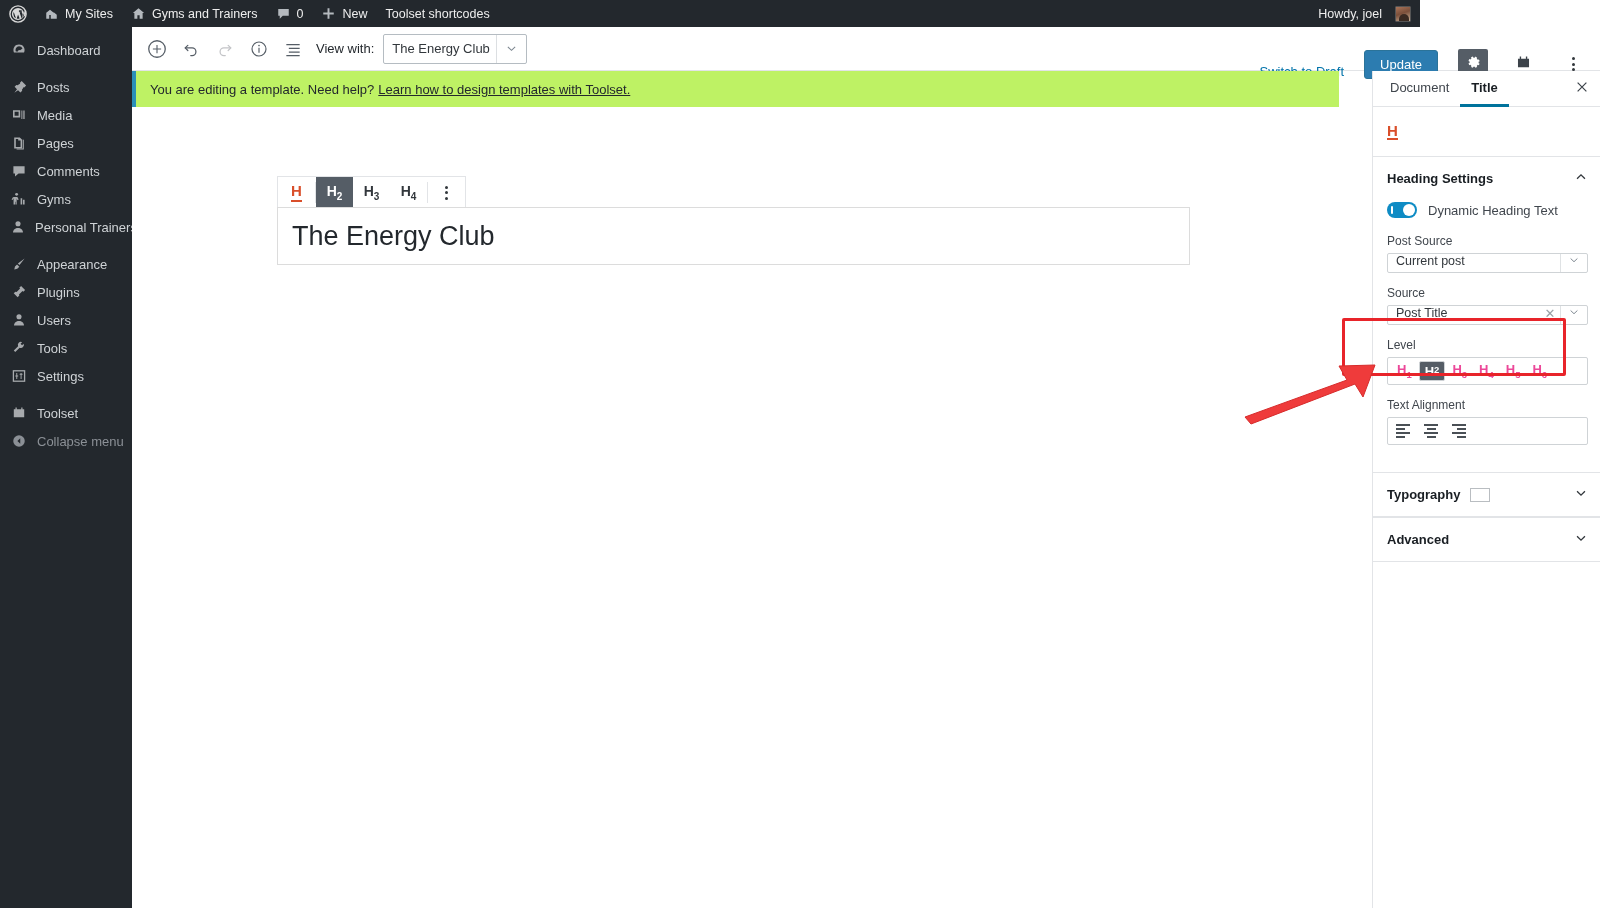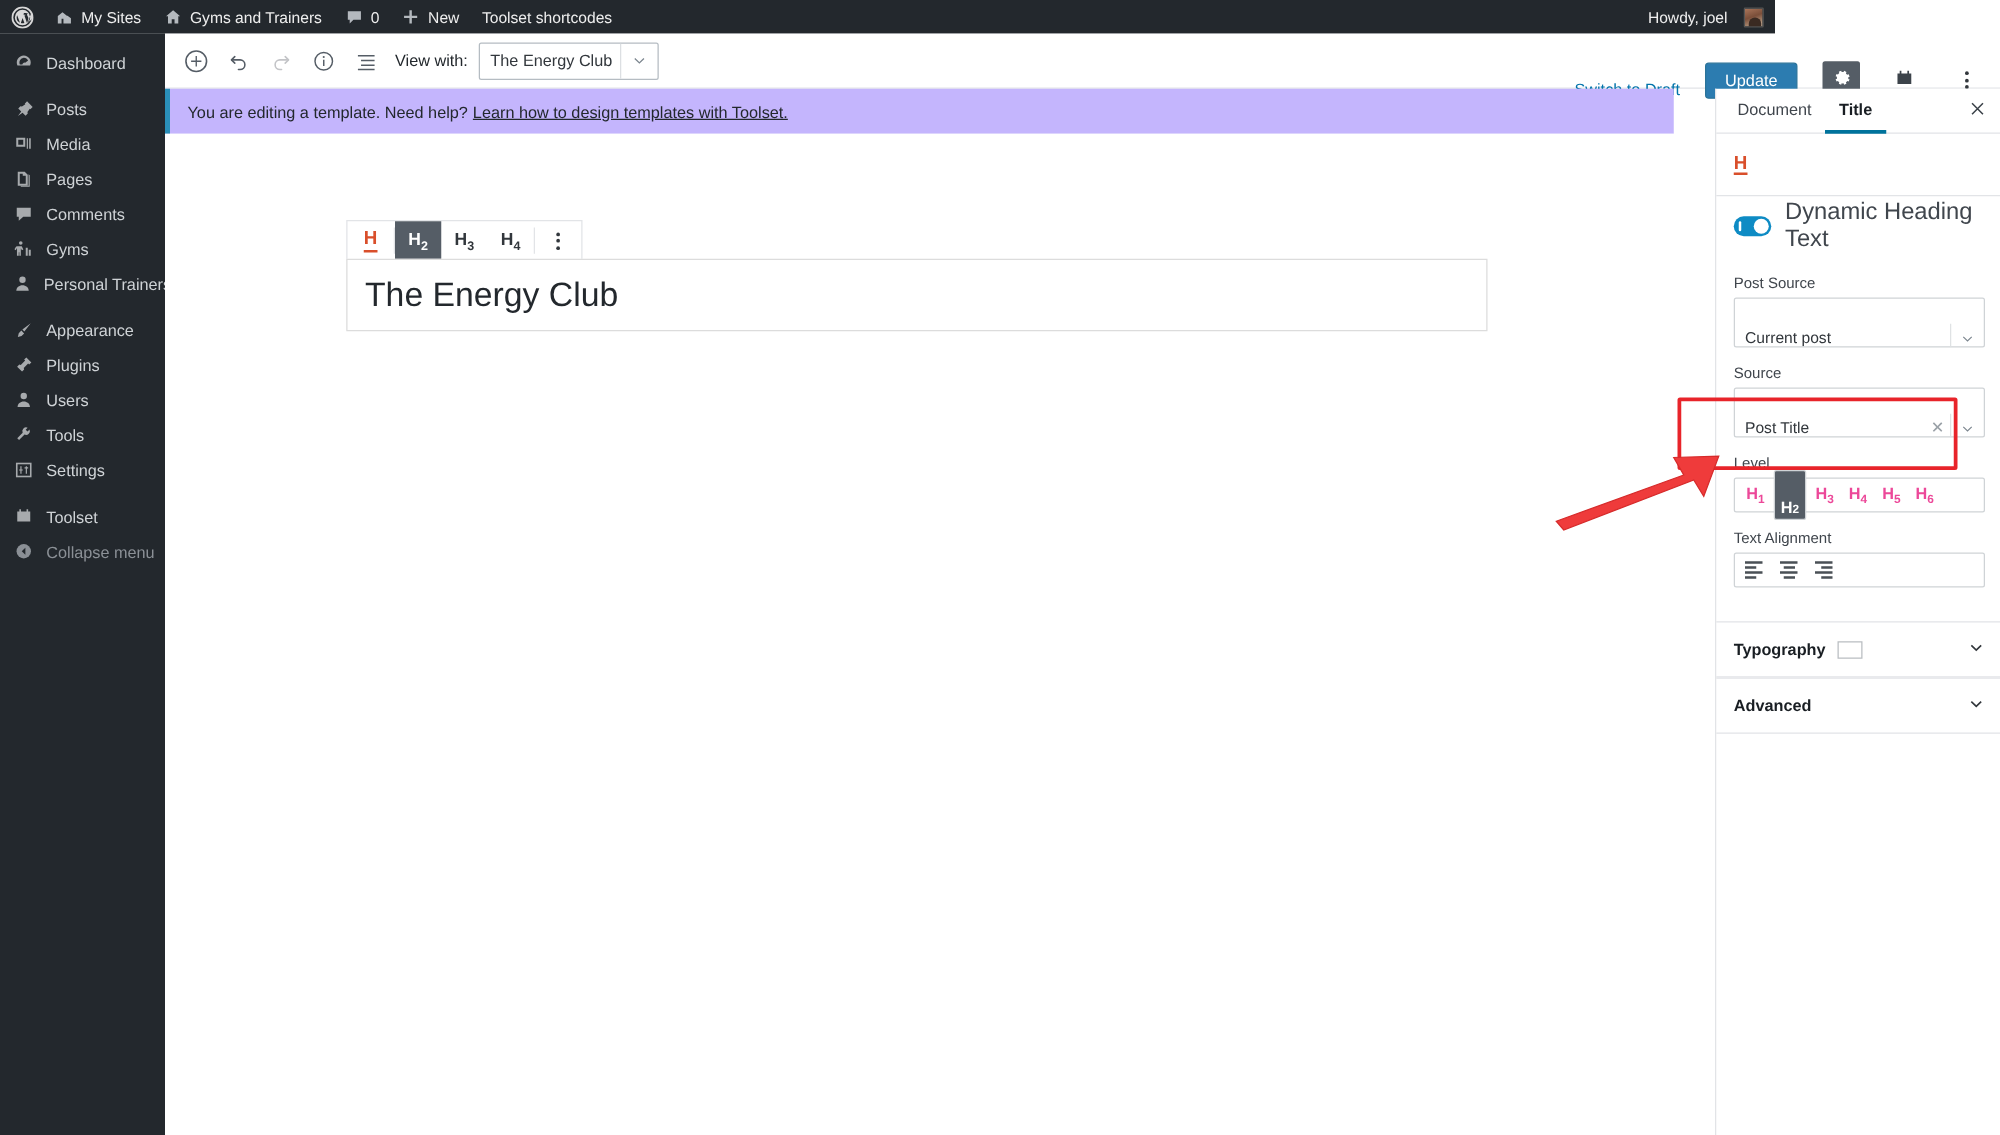--- a/index.html
+++ b/index.html
@@ -98,21 +98,21 @@
   .icon-sq {
     width:30px; height:30px; border-radius:2px;
     display:flex; align-items:center; justify-content:center; color:#555d66;
   }
   .icon-sq.active { background:#555d66; color:#fff; }
   .icon-sq.active svg { fill:#fff; }
 
   
   #notice {
     position:absolute; top:44px; left:0; width:1207px; height:36px;
-    background:#c4b5fd; border-left:4px solid #2a8fb8;
+    background:#bef264; border-left:4px solid #2a8fb8;
     display:flex; align-items:center; padding-left:14px; font-size:13px; color:#23282d;
   }
   #notice a { color:#23282d; text-decoration:underline; margin-left:4px; }
 
   
   #canvas {
     position:absolute; top:80px; left:0; width:1207px; height:801px; background:#fff;
   }
   
   #blocktoolbar {
@@ -173,27 +173,27 @@
   .divider { height:1px; background:#e2e4e7; }
 
   .panel-body { padding:0 12px 14px 14px; }
   .toggle-row { display:flex; align-items:center; gap:11px; margin:2px 0 16px 0; }
   .toggle {
     width:30px; height:16px; border-radius:8px; background:#0e8bc4;
     position:relative; flex:none; cursor:pointer;
   }
   .toggle:before { content:""; position:absolute; left:4px; top:4px; width:2px; height:8px; background:#fff; border-radius:1px; }
   .toggle:after { content:""; position:absolute; right:2px; top:2px; width:12px; height:12px; border-radius:50%; background:#fff; }
-  .toggle-label { font-size:19px; color:#40464d; }
+  .toggle-label { font-size:13px; color:#40464d; }
 
   .field-label { font-size:12px; color:#40464d; margin-bottom:5px; }
   .field-group { margin-bottom:13px; }
   .sel {
-    height:40px; border:1px solid #cfd3d6; border-radius:2px; background:#fff;
-    display:flex; align-items:flex-end; font-size:12.5px; color:#32373c;
+    height:20px; border:1px solid #cfd3d6; border-radius:2px; background:#fff;
+    display:flex; align-items:flex-start; font-size:12.5px; color:#32373c;
   }
   .sel .val { flex:1; padding:0 8px; white-space:nowrap; overflow:hidden; }
   .sel .clr { width:20px; text-align:center; color:#9aa1a7; font-size:13px; cursor:pointer; }
   .sel .sep { width:1px; height:18px; background:#dfe2e4; }
   .sel .arw { width:26px; display:flex; align-items:center; justify-content:center; color:#7c868f; }
 
   .levels {
     height:28px; border:1px solid #cfd3d6; border-radius:2px; background:#fff;
     display:flex; align-items:center; padding:0 4px; gap:2px;
   }
@@ -534,20 +534,28 @@
               <path d="M3 3l10 10M13 3L3 13" stroke="#3c434a" stroke-width="1.4"></path>
             </svg>
         </span>
       </div>
     </div>
 
     <div class="blockcard">
       <span class="bc-icon">H</span>
     </div>
 
+    <div class="panel-head">
+      <span>Heading Settings</span>
+      <span class="chev">
+        <svg width="14" height="14" viewBox="0 0 16 16">
+            <path d="M3.5 10 8 5.6 12.5 10" fill="none" stroke="#32373c" stroke-width="1.5"></path>
+          </svg>
+      </span>
+    </div>
 
     <div class="panel-body">
 
       <div class="toggle-row">
         <div class="toggle"></div>
         <span class="toggle-label">Dynamic Heading Text</span>
       </div>
 
       <div class="field-group">
         <div class="field-label">Post Source</div>

